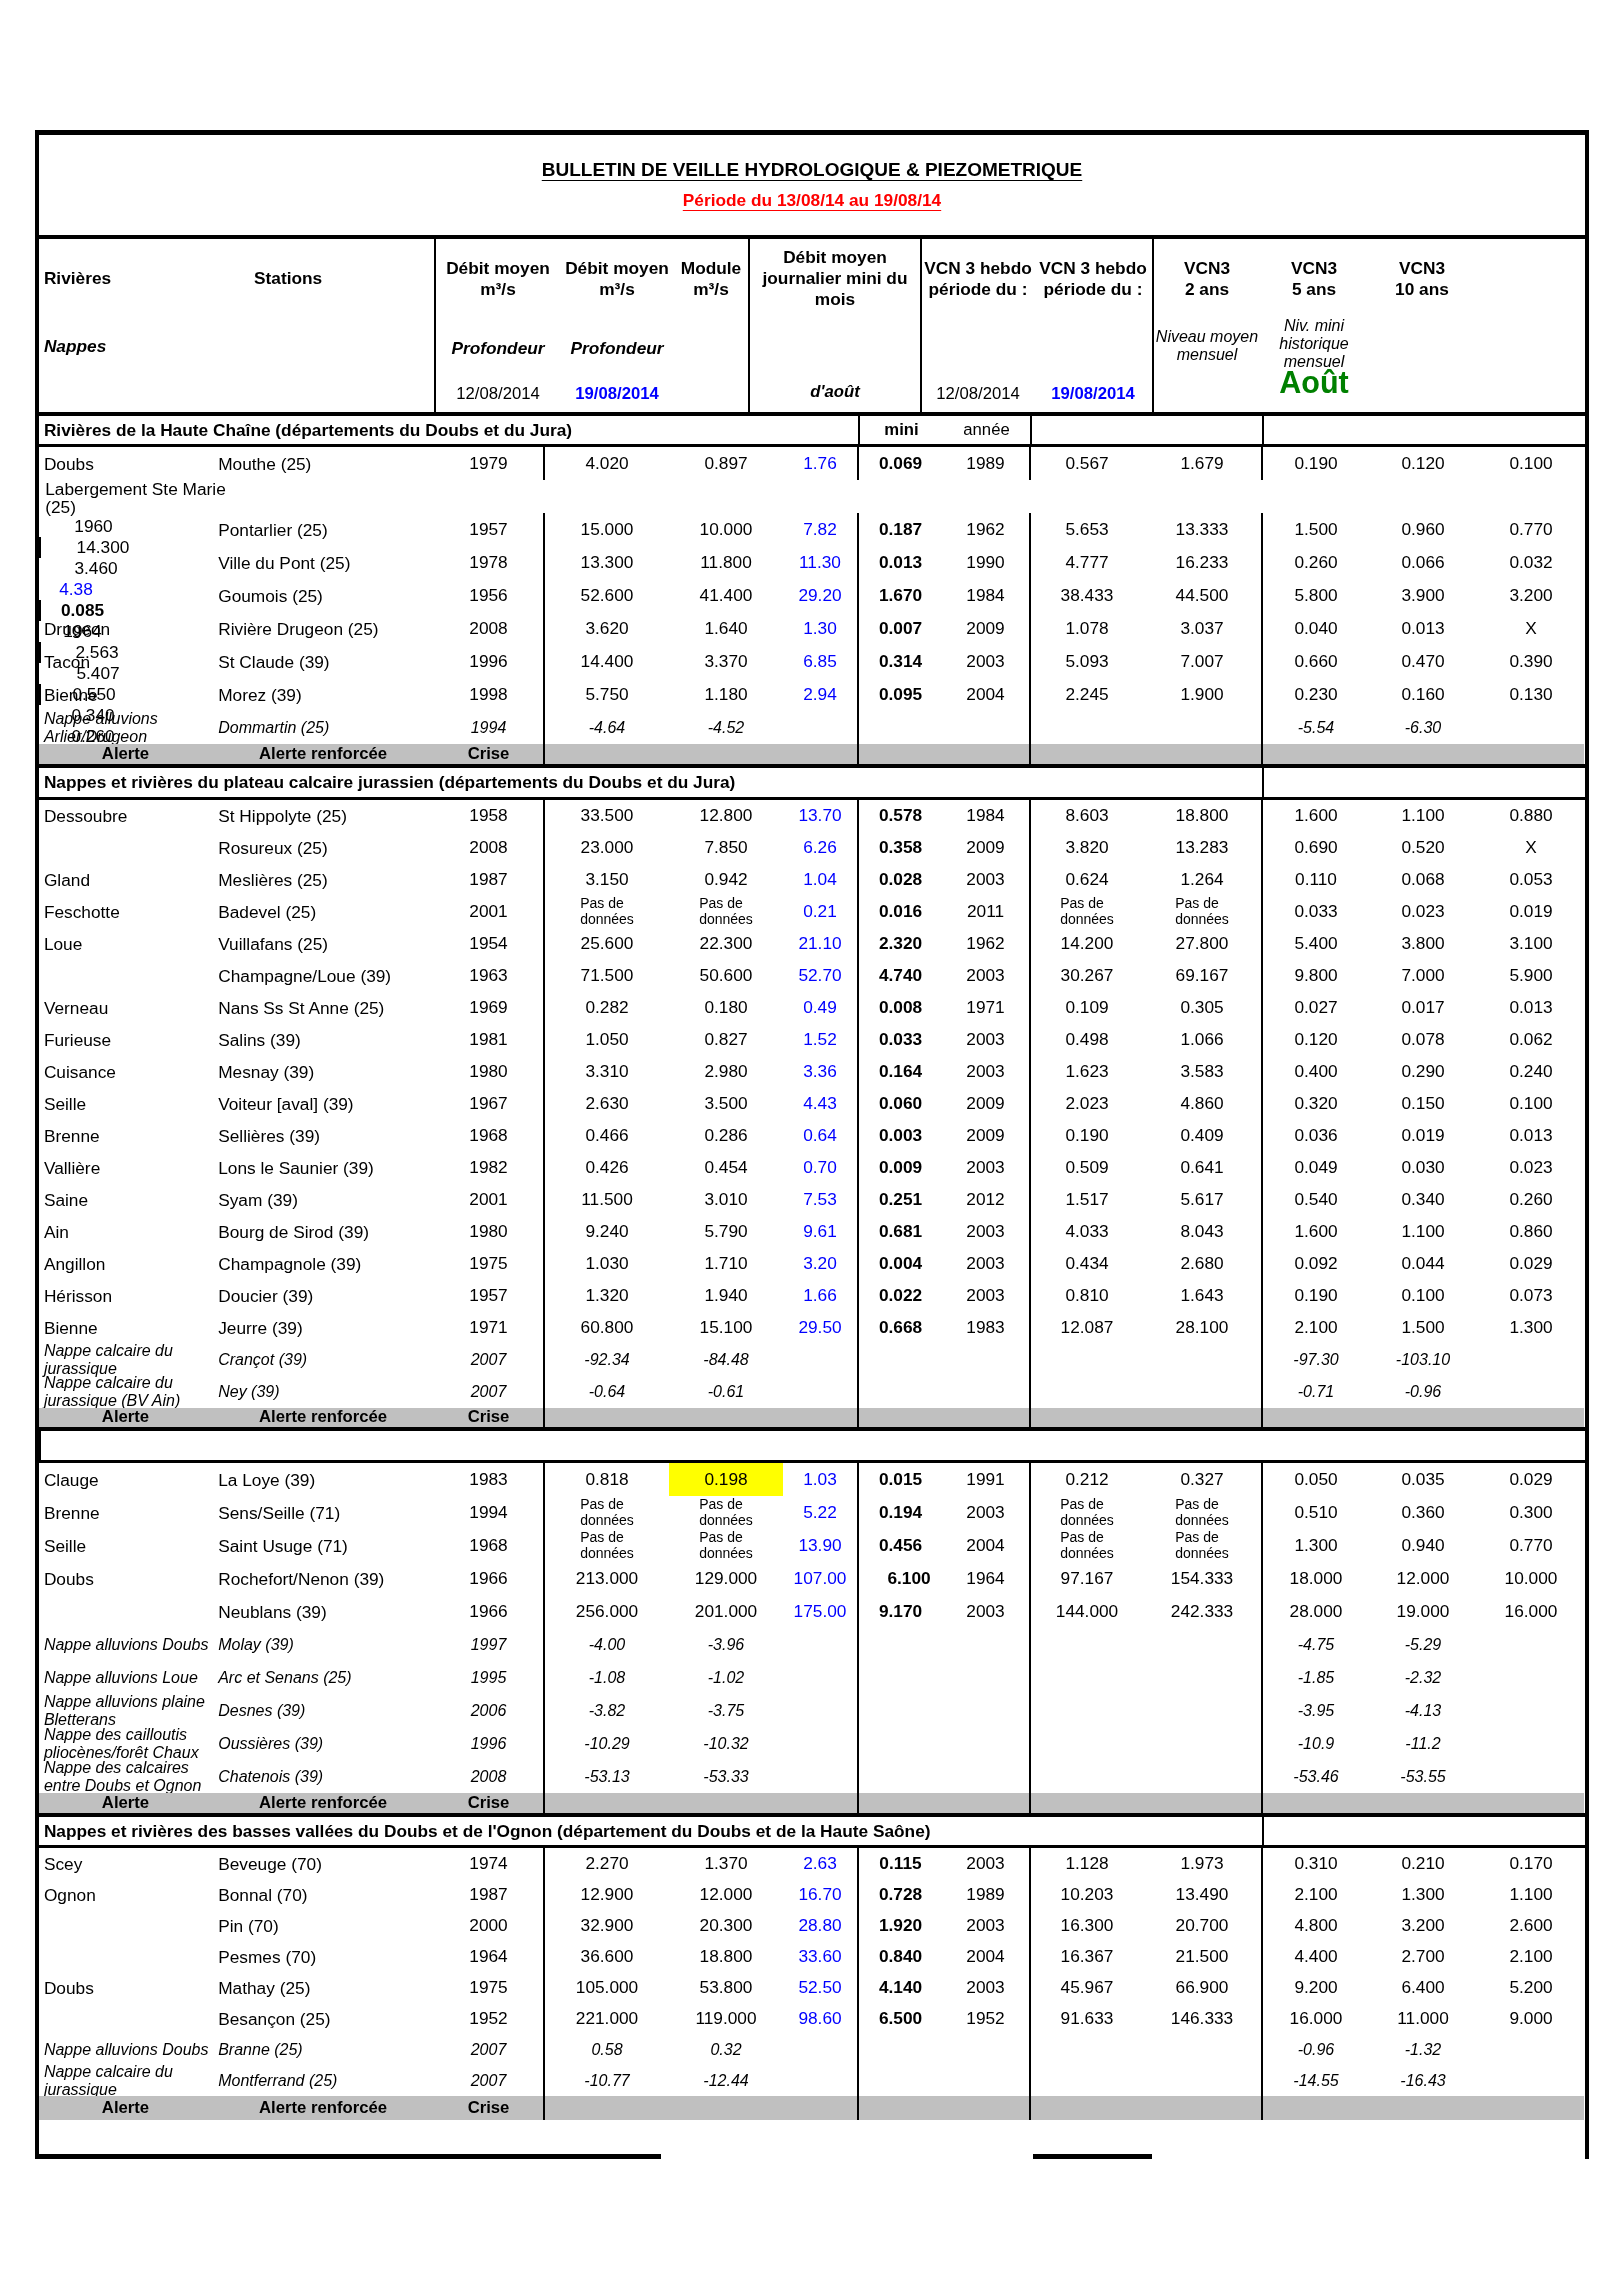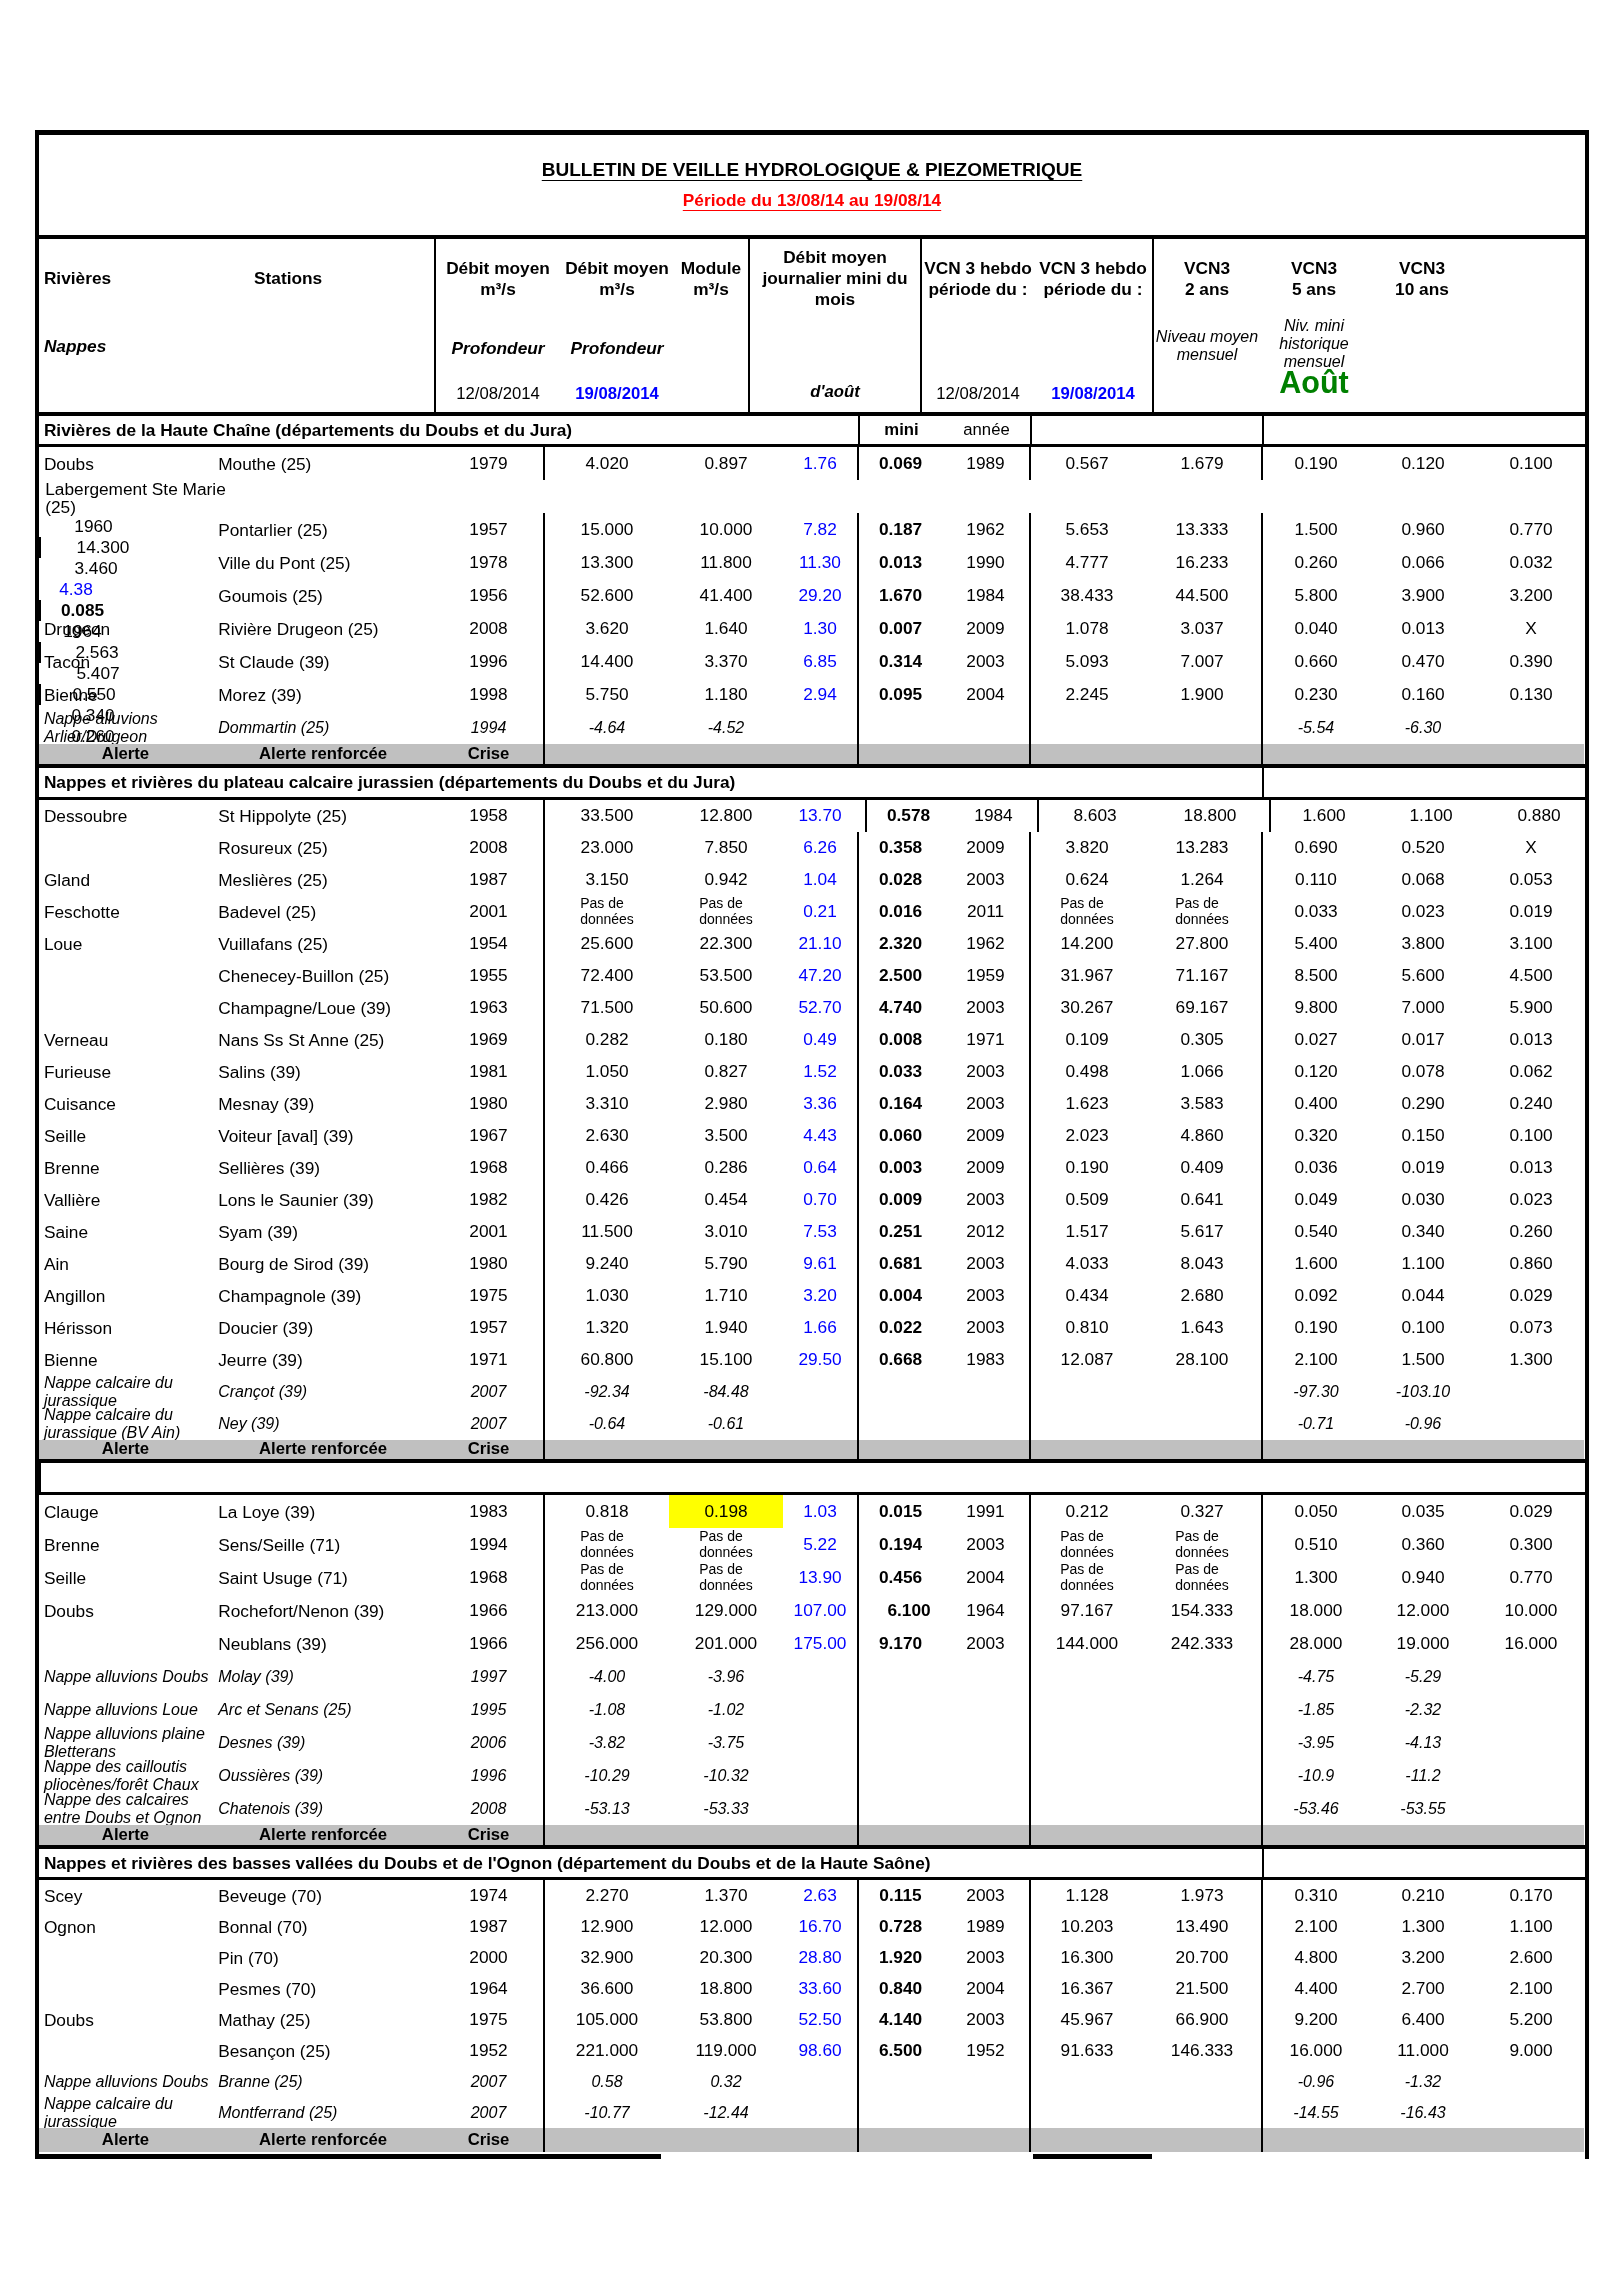--- a/index.html
+++ b/index.html
@@ -275,21 +275,21 @@
           <div class="cell band-title" style="width: 1223px;">Nappes et rivières du plateau calcaire jurassien (départements du Doubs et du Jura)</div>
           <div class="cell sep" style="width: 323px;"></div>
         </div>
         <div class="row" style="height: 32px;">
           <div class="cell riv" style="width: 173px;">Dessoubre</div>
           <div class="cell sta" style="width: 222px;">St Hippolyte (25)</div>
           <div class="cell num" style="width: 109px;">1958</div>
           <div class="cell num sep" style="width: 126px;">33.500</div>
           <div class="cell num" style="width: 114px;">12.800</div>
           <div class="cell num blue" style="width: 74px;">13.70</div>
-          <div class="cell num sep bold" style="width: 85px; margin-left: 8px;">0.578</div>
+          <div class="cell num sep bold" style="width: 85px;">0.578</div>
           <div class="cell num" style="width: 87px;">1984</div>
           <div class="cell num sep" style="width: 114px;">8.603</div>
           <div class="cell num" style="width: 118px;">18.800</div>
           <div class="cell num sep" style="width: 108px;">1.600</div>
           <div class="cell num" style="width: 108px;">1.100</div>
           <div class="cell num" style="width: 108px;">0.880</div>
         </div>
         <div class="row" style="height: 32px;">
           <div class="cell riv" style="width: 173px;"></div>
           <div class="cell sta" style="width: 222px;">Rosureux (25)</div>
@@ -346,35 +346,20 @@
           <div class="cell num sep" style="width: 126px;">25.600</div>
           <div class="cell num" style="width: 114px;">22.300</div>
           <div class="cell num blue" style="width: 74px;">21.10</div>
           <div class="cell num sep bold" style="width: 85px;">2.320</div>
           <div class="cell num" style="width: 87px;">1962</div>
           <div class="cell num sep" style="width: 114px;">14.200</div>
           <div class="cell num" style="width: 118px;">27.800</div>
           <div class="cell num sep" style="width: 108px;">5.400</div>
           <div class="cell num" style="width: 108px;">3.800</div>
           <div class="cell num" style="width: 108px;">3.100</div>
-        </div>
-        <div class="row" style="height: 32px;">
-          <div class="cell riv" style="width: 173px;"></div>
-          <div class="cell sta" style="width: 222px;">Chenecey-Buillon (25)</div>
-          <div class="cell num" style="width: 109px;">1955</div>
-          <div class="cell num sep" style="width: 126px;">72.400</div>
-          <div class="cell num" style="width: 114px;">53.500</div>
-          <div class="cell num blue" style="width: 74px;">47.20</div>
-          <div class="cell num sep bold" style="width: 85px;">2.500</div>
-          <div class="cell num" style="width: 87px;">1959</div>
-          <div class="cell num sep" style="width: 114px;">31.967</div>
-          <div class="cell num" style="width: 118px;">71.167</div>
-          <div class="cell num sep" style="width: 108px;">8.500</div>
-          <div class="cell num" style="width: 108px;">5.600</div>
-          <div class="cell num" style="width: 108px;">4.500</div>
         </div>
         <div class="row" style="height: 32px;">
           <div class="cell riv" style="width: 173px;"></div>
           <div class="cell sta" style="width: 222px;">Champagne/Loue (39)</div>
           <div class="cell num" style="width: 109px;">1963</div>
           <div class="cell num sep" style="width: 126px;">71.500</div>
           <div class="cell num" style="width: 114px;">50.600</div>
           <div class="cell num blue" style="width: 74px;">52.70</div>
           <div class="cell num sep bold" style="width: 85px;">4.740</div>
           <div class="cell num" style="width: 87px;">2003</div>

